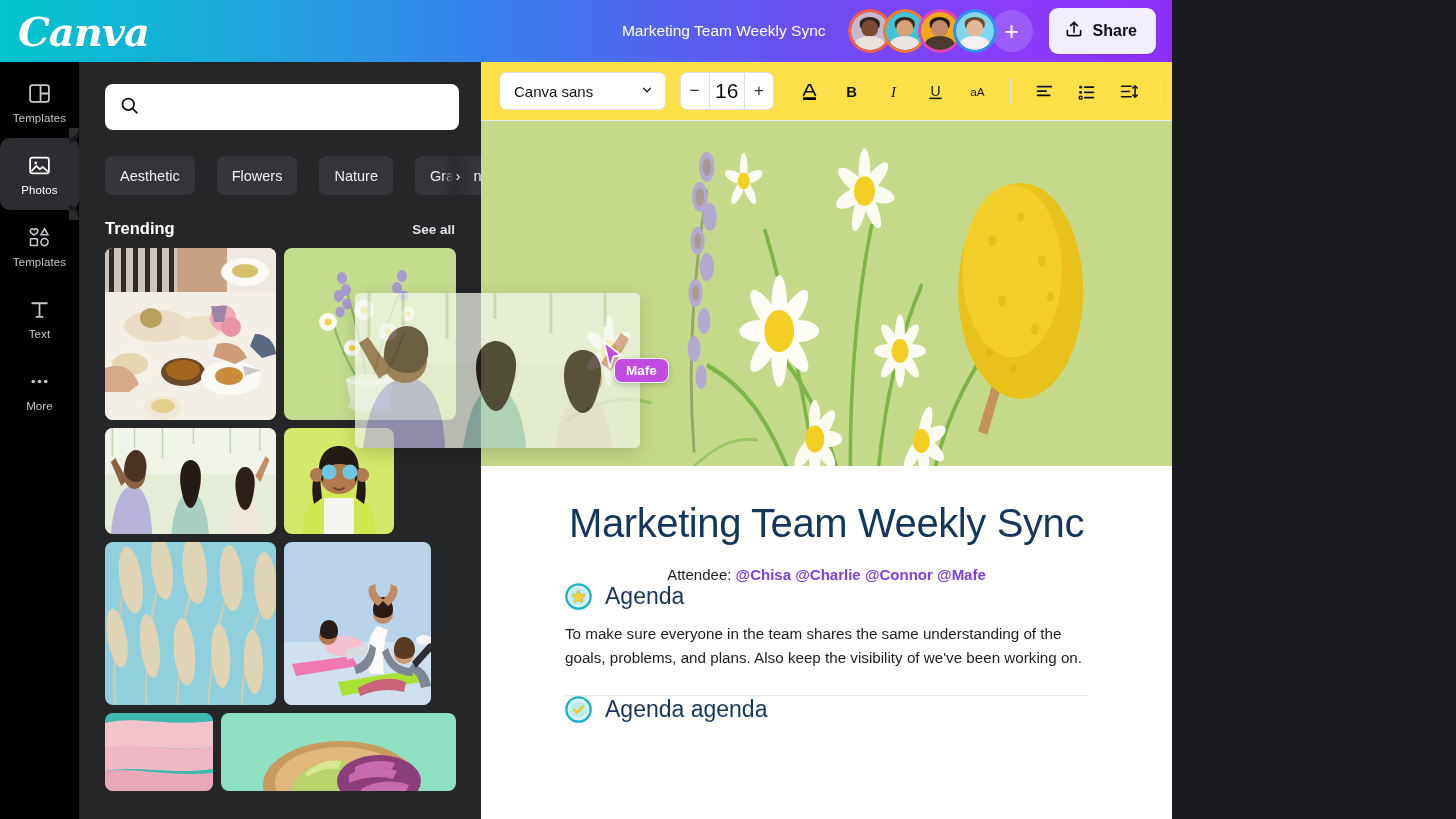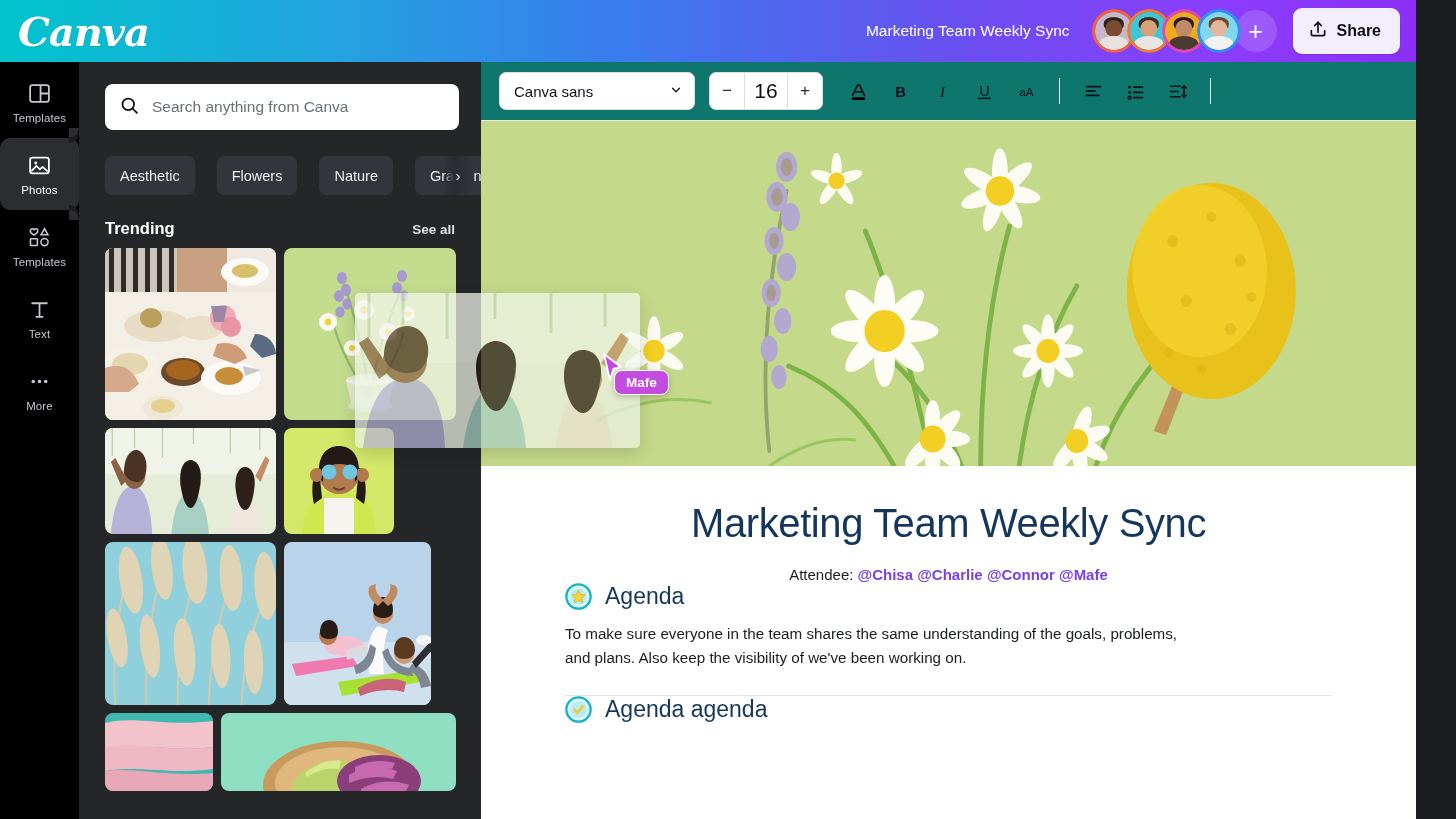--- a/index.html
+++ b/index.html
@@ -3,21 +3,21 @@
 <meta charset="utf-8">
 <title>Canva Docs Editor</title>
 <style>
   * { box-sizing: border-box; margin: 0; padding: 0; }
   html, body {
     width: 1456px; height: 819px;
     overflow: hidden;
     font-family: "Liberation Sans", sans-serif;
     background: #1b1c20;
   }
-  .app { position: relative; width: 1416px; height: 819px; display: flex; flex-direction: column; }
+  .app { position: relative; width: 1172px; height: 819px; display: flex; flex-direction: column; }
 
   
   .topbar {
     height: 62px; flex: 0 0 62px;
     background: linear-gradient(90deg,#00c4cc 0%, #21a6de 22%, #3a7bee 44%, #6a4ef0 68%, #8b3dfa 86%, #8b2ff7 100%);
     display: flex; align-items: center; position: relative; z-index: 40;
   }
   .logo {
     margin-left: 18px; color: #fff;
     font-family: "DejaVu Serif", serif;
@@ -134,21 +134,21 @@
   .section-title { color: #fff; font-size: 16.5px; font-weight: 700; }
   .see-all { color: #dfe2e6; font-size: 13.5px; font-weight: 600; cursor: pointer; }
   .grid { display: flex; gap: 8px; }
   .col { display: flex; flex-direction: column; gap: 8px; }
   .thumb { border-radius: 8px; overflow: hidden; position: relative; cursor: pointer; }
   .thumb svg { display: block; width: 100%; height: 100%; }
 
   
   .editor { flex: 1; display: flex; flex-direction: column; min-width: 0; background: #f2f3f5; }
   .toolbar {
-    height: 59px; flex: 0 0 59px; background: #0f766e;
+    height: 59px; flex: 0 0 59px; background: #fde047;
     display: flex; align-items: center; gap: 0; padding-left: 18px;
     border-bottom: 1px solid #e6e8eb;
   }
   .font-select {
     width: 196px; height: 38px; border: 1px solid #dcdee1; border-radius: 7px;
     display: flex; align-items: center; justify-content: space-between;
     padding: 0 11px 0 14px; font-size: 15px; color: #0d1117; cursor: pointer; background: #fff;
   }
   .size-group {
     margin-left: 14px; height: 38px; display: flex; align-items: center;
@@ -196,21 +196,21 @@
   }
   .divider { height: 1px; background: #e3e5e8; margin-top: 26px; }
 
   
   .drag-ghost {
     position: absolute; left: 355px; top: 293px; width: 285px; height: 155px;
     border-radius: 5px; overflow: hidden; opacity: .72; z-index: 60; pointer-events: none;
     box-shadow: 0 5px 18px rgba(0,0,0,.22);
   }
   .drag-ghost svg { display: block; width: 100%; height: 100%; }
-  .remote-cursor { position: absolute; left: 601px; top: 352px; z-index: 70; pointer-events: none; }
+  .remote-cursor { position: absolute; left: 601px; top: 340px; z-index: 70; pointer-events: none; }
   .cursor-label {
     position: absolute; left: 13px; top: 18px;
     background: #c44be0; color: #fff; font-size: 13.5px; font-weight: 700;
     padding: 4px 11px; border-radius: 8px; white-space: nowrap;
     border: 1.5px solid #fff; box-shadow: 0 2px 6px rgba(0,0,0,.2);
   }
 </style>
 </head>
 <body>
 
@@ -340,21 +340,20 @@
     <div class="panel">
       <div class="panel-inner">
 
         <div class="search-box">
           <span>
             <svg width="21" height="21" viewBox="0 0 24 24" fill="none" stroke="#0d1117" stroke-width="2" stroke-linecap="round">
               <circle cx="10.6" cy="10.6" r="6.6"></circle>
                 <path d="M15.6 15.6L20.5 20.5"></path>
             </svg>
           </span>
-          <input type="text" placeholder="Search anything from Canva" style="">
         </div>
 
         <div class="chips">
           <div class="chip">Aesthetic</div>
           <div class="chip">Flowers</div>
           <div class="chip">Nature</div>
           <div class="chip">Gradients</div>
           <div class="chip-next">›</div>
         </div>
 

